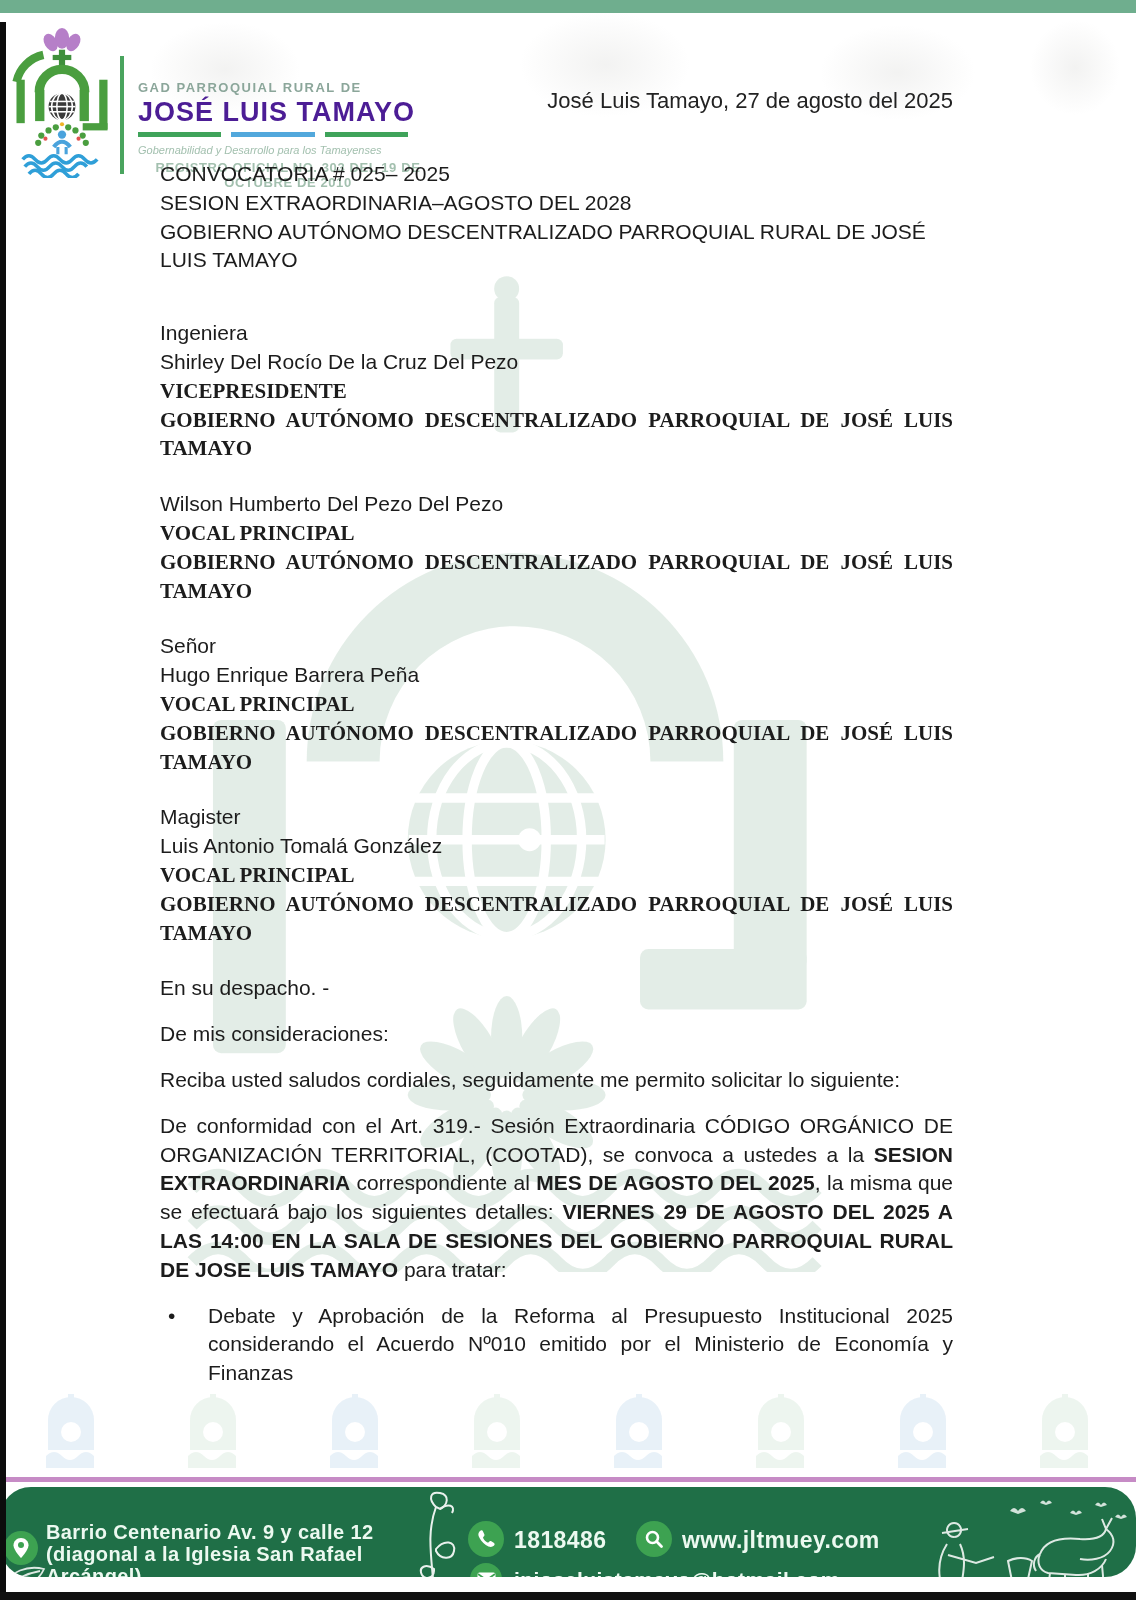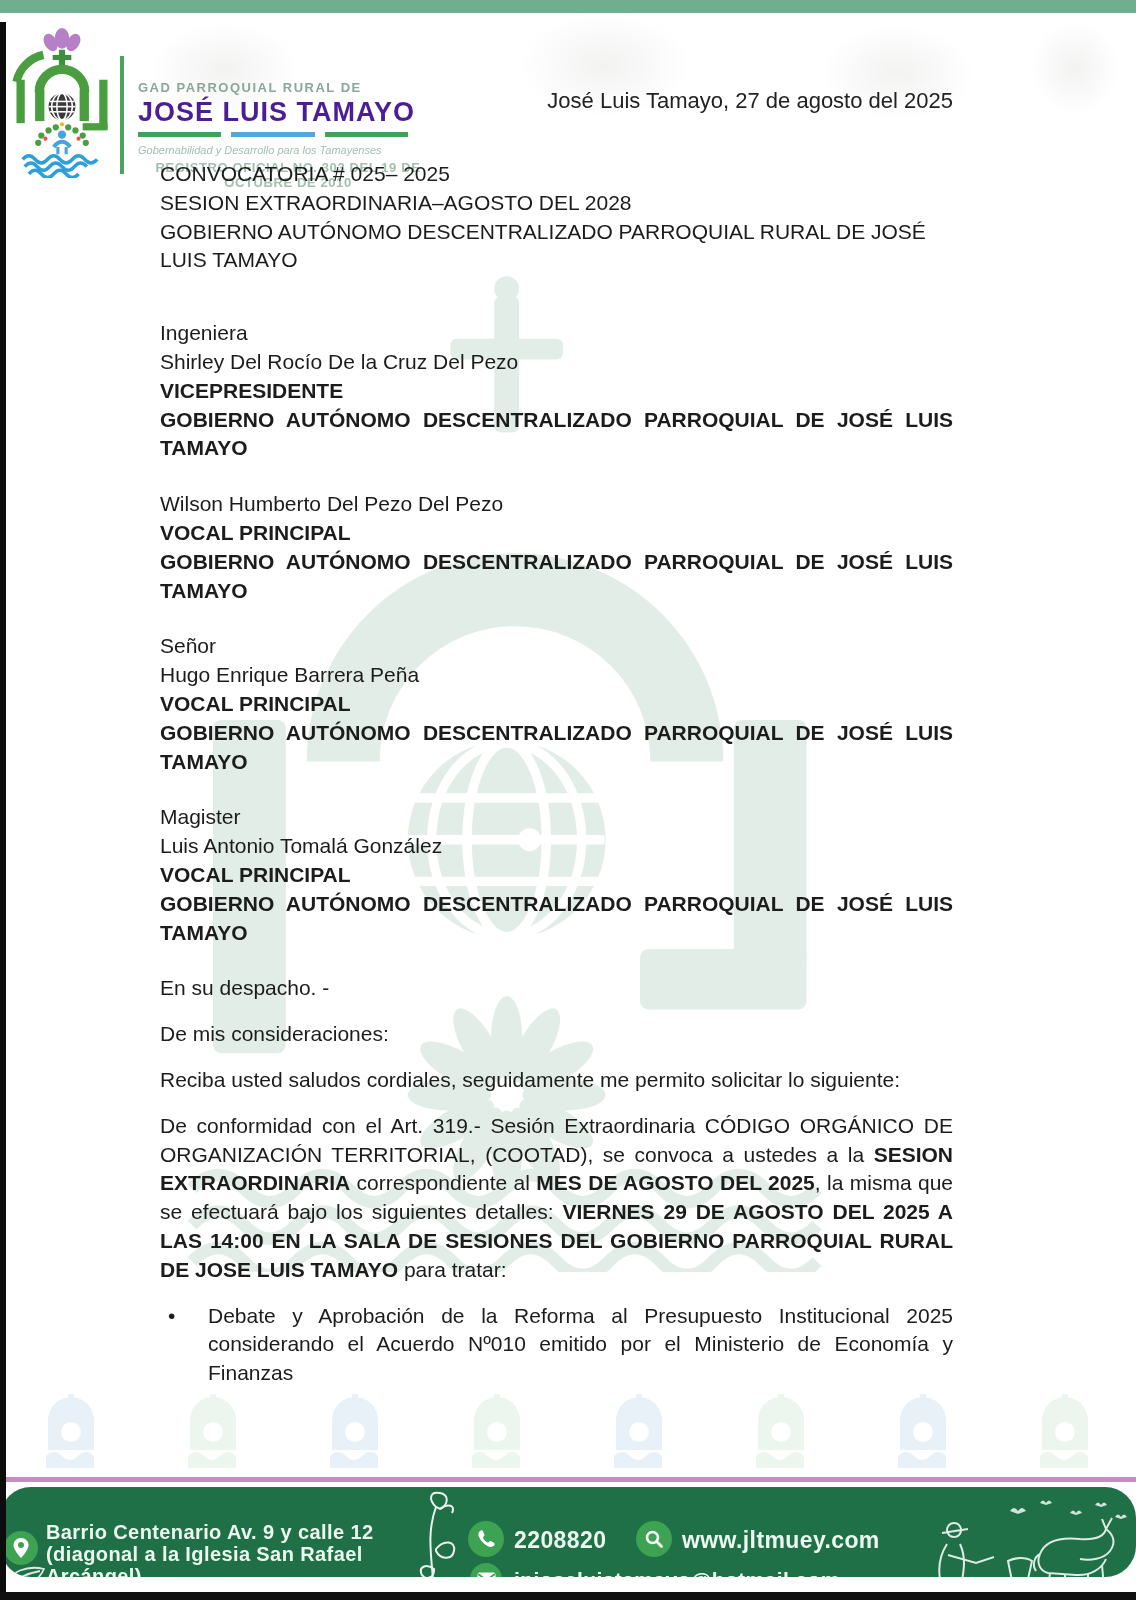--- a/index.html
+++ b/index.html
@@ -28,21 +28,21 @@
   .bar-g{background:#3fa35a;}
   .bar-b{background:#52a8dc;}
   .tagline{font-family:Liberation Sans, sans-serif;font-style:italic;font-size:11px;color:#a3c0af;margin-top:7px;width:270px;}
   .registro{font-size:13px;letter-spacing:.6px;color:#a3c0af;margin-top:4px;text-align:center;width:300px;font-weight:700;}
   .date-line{position:absolute;left:160px;top:88px;width:793px;text-align:right;font-size:22px;color:#222;z-index:2;}
   
   .doc{position:absolute;left:160px;top:160px;width:793px;z-index:2;font-size:21px;line-height:28.8px;}
   .title-block{font-weight:400;margin-bottom:44px;}
   .recipient{margin:0 0 27px 0;}
   .recipient .line{display:block;}
-  .bold{font-weight:700;}
+  .bold{font-weight:700;font-family:Liberation Serif, serif;}
   .justify{text-align:justify;}
   .para{margin:17px 0 0 0;}
   .bullet{display:flex;margin-top:17px;}
   .bullet .dot{width:40px;padding-left:8px;font-size:21px;}
   .bullet .btxt{flex:1;text-align:justify;}
   
   .pink-line{position:absolute;left:0;top:1477px;width:1136px;height:5px;background:#c68bc5;z-index:5;}
   .footer{position:absolute;left:0;top:1487px;width:1136px;height:90px;background:#1f6f47;z-index:5;overflow:hidden;border-radius:31px;}
   .f-circle{position:absolute;border-radius:50%;background:#3da251;display:flex;align-items:center;justify-content:center;}
   .f-text{position:absolute;color:#ecf9f0;font-weight:700;letter-spacing:.4px;}
@@ -314,21 +314,21 @@
         <path d="M40,60 C48,50 60,52 58,62 C56,72 44,70 40,62 Z"></path>
         <path d="M38,80 C30,74 22,78 26,86 C30,92 38,88 38,82 Z"></path>
       </g>
     </svg>
 
     <div class="f-circle" style="left:468px;top:34px;width:36px;height:36px;">
       <svg width="20" height="20" viewBox="0 0 20 20">
           <path d="M4,2 C5,1 6.5,1 7,2.5 L8.3,5.2 C8.8,6.2 8.3,7 7.5,7.7 C7,8.1 7,8.8 7.4,9.6 C8.3,11.3 9.6,12.6 11,13.3 C11.8,13.7 12.4,13.6 12.9,13 C13.6,12.2 14.4,11.8 15.3,12.3 L17.7,13.7 C19,14.4 18.9,15.8 17.8,16.8 C16,18.5 13,18.3 9.8,16 C6.5,13.6 3.6,10 2.6,7 C2,5 2.6,3.3 4,2 Z" fill="#ffffff"></path>
         </svg>
     </div>
-    <div class="f-text phone-num">2208820</div>
+    <div class="f-text phone-num">1818486</div>
 
     <div class="f-circle" style="left:636px;top:34px;width:36px;height:36px;">
       <svg width="20" height="20" viewBox="0 0 20 20">
           <circle cx="8.5" cy="8.5" r="5.5" stroke="#ffffff" stroke-width="2.6" fill="none"></circle>
           <line x1="12.6" y1="12.6" x2="17.5" y2="17.5" stroke="#ffffff" stroke-width="2.8" stroke-linecap="round"></line>
         </svg>
     </div>
     <div class="f-text website">www.jltmuey.com</div>
 
     <div class="f-circle" style="left:470px;top:76px;width:32px;height:32px;">

